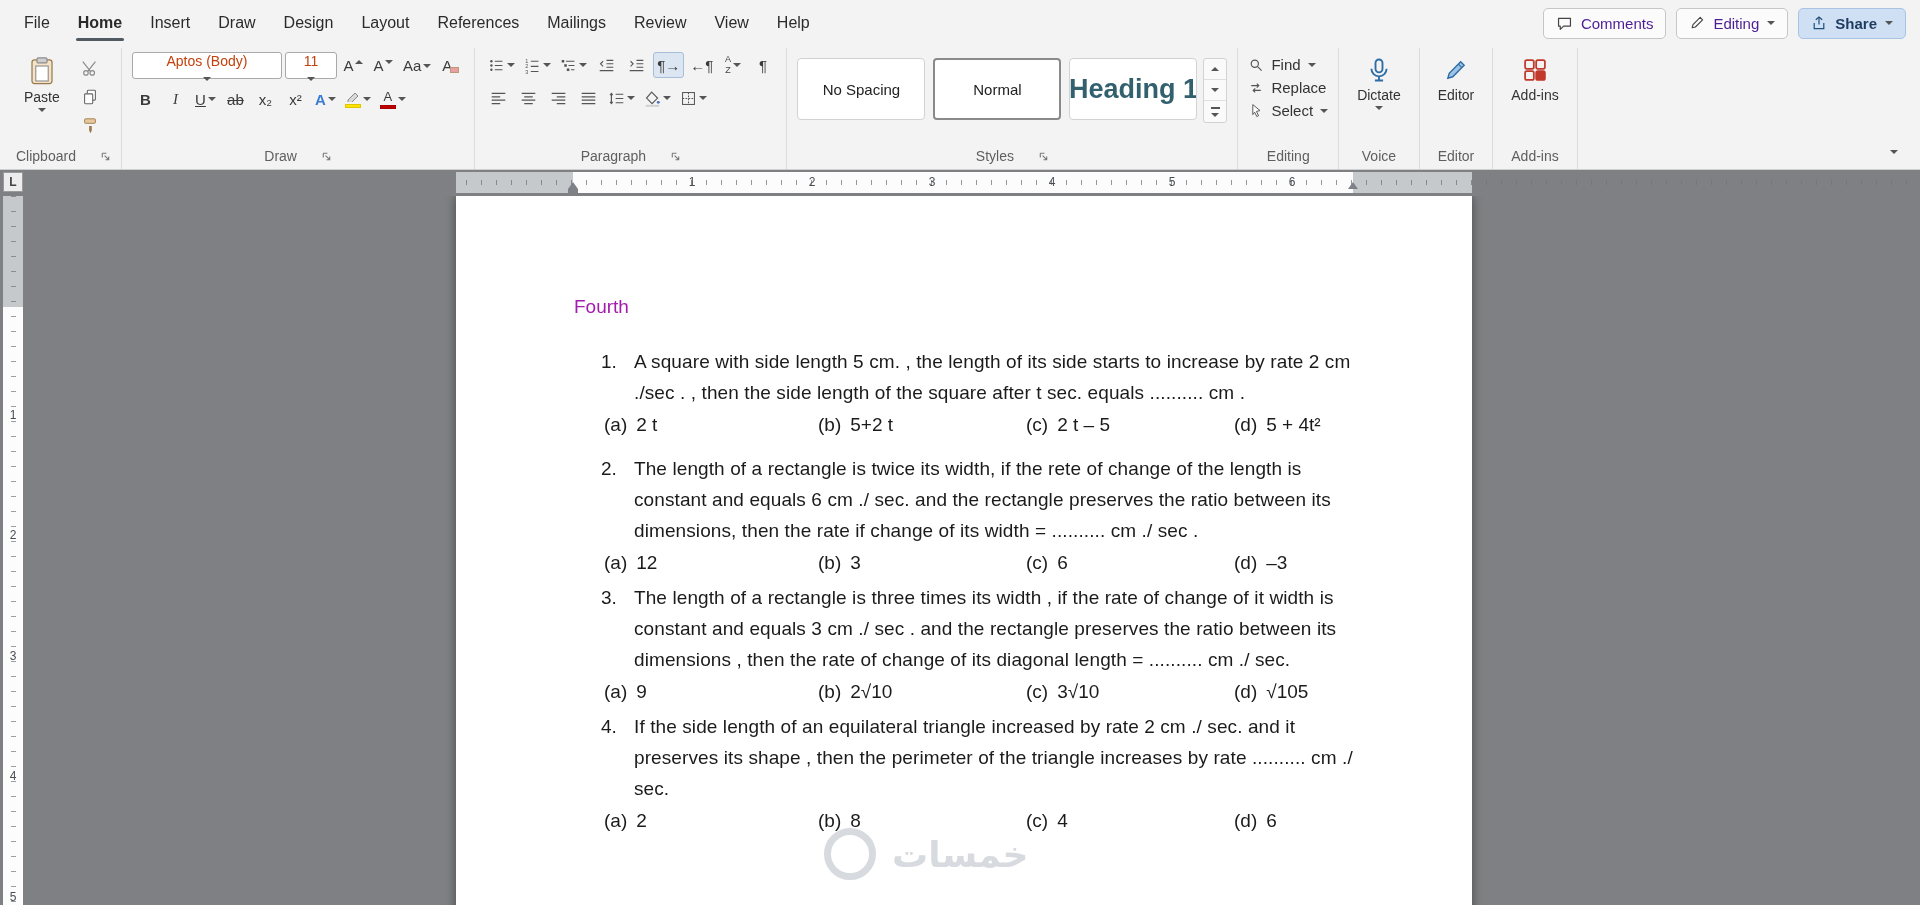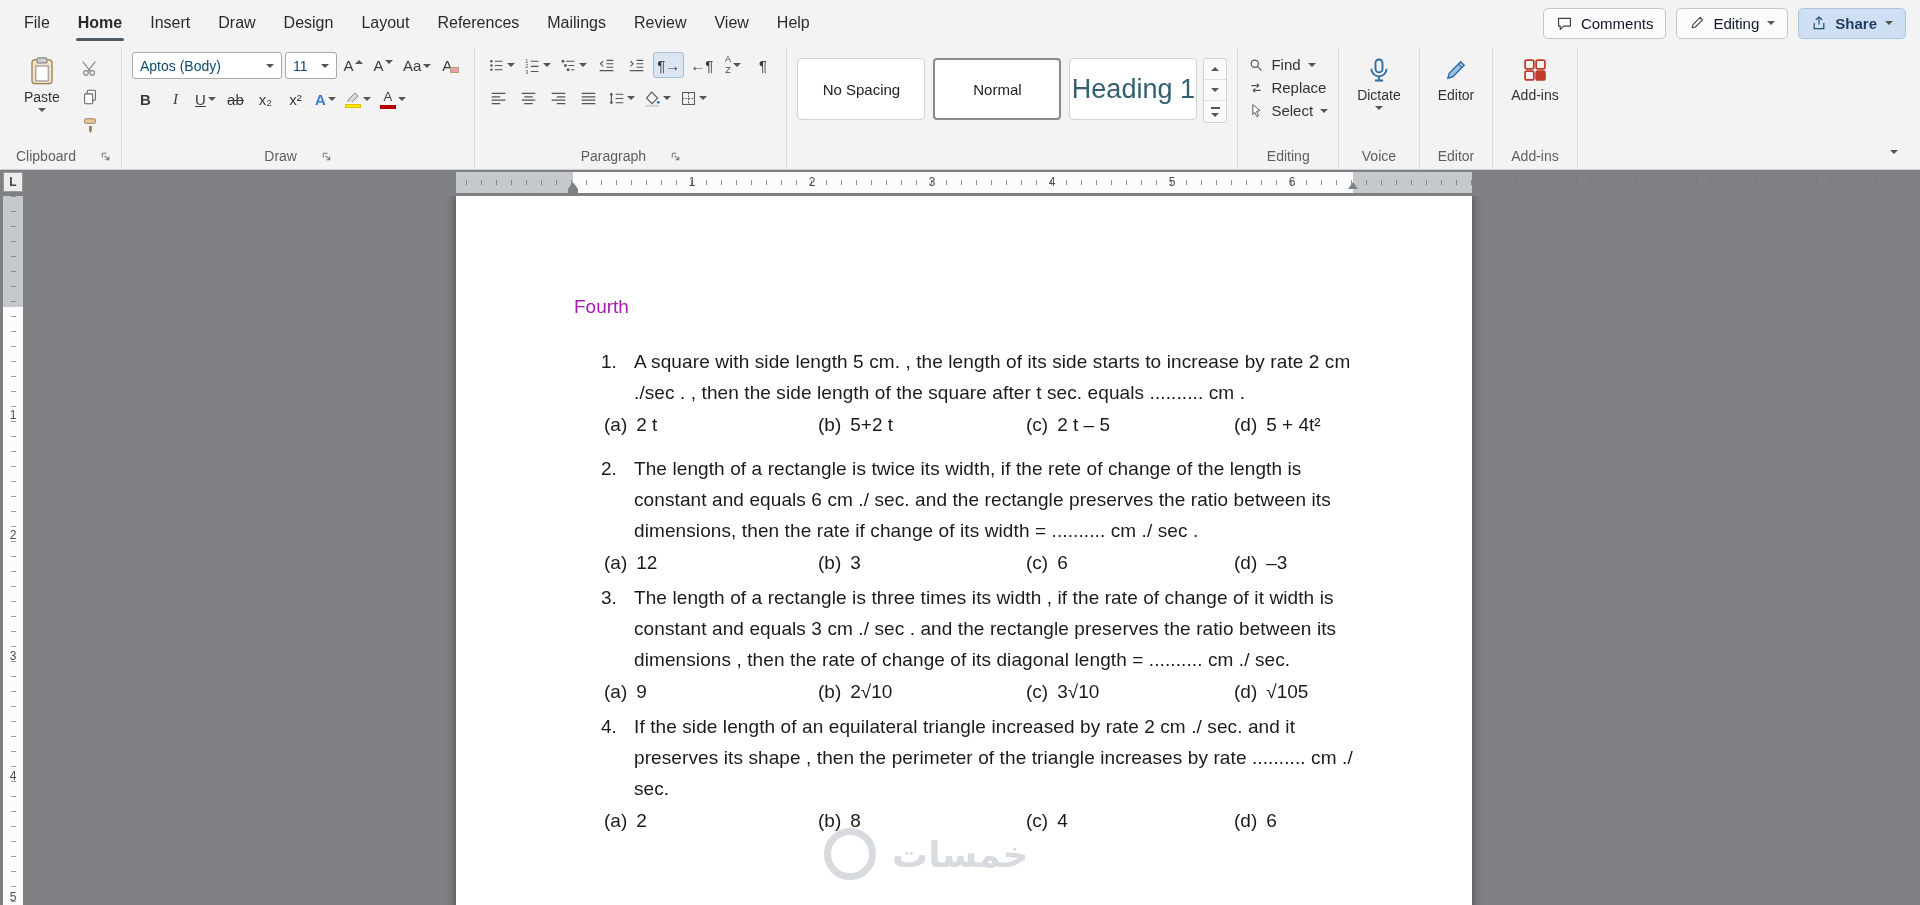--- a/index.html
+++ b/index.html
@@ -6,53 +6,53 @@
   html,body { width:1920px; height:905px; overflow:hidden; }
   body { font-family:"Liberation Sans", sans-serif; background:#7e8083; position:relative; }
 
   
   .topbar { height:46px; background:#f3f3f3; display:flex; align-items:center; padding:0 14px 0 10px; }
   .menu-items { display:flex; align-items:center; }
   .menu-item { font-size:16px; color:#2b2b2b; padding:0 14px; line-height:44px; position:relative; cursor:default; }
   .menu-item.active { font-weight:600; }
   .menu-item.active::after { content:""; position:absolute; left:12px; right:12px; bottom:4px; height:3px; border-radius:2px; background:#515a63; }
   .topbar-right { margin-left:auto; display:flex; align-items:center; gap:10px; }
-  .pillbtn { display:flex; align-items:center; gap:8px; border:1px solid #c6c6c6; background:#fbfbfb; border-radius:5px; padding:6px 12px; font-size:15px; color:#0f172a; }
+  .pillbtn { display:flex; align-items:center; gap:8px; border:1px solid #c6c6c6; background:#fbfbfb; border-radius:5px; padding:6px 12px; font-size:15px; color:#4c1d95; }
   .pillbtn.share { background:#cfe0f5; border-color:#a9c4e2; color:#1f3a5f; font-weight:600; }
   .cd { width:0; height:0; border-left:4px solid transparent; border-right:4px solid transparent; border-top:4px solid #555; }
   .cu { width:0; height:0; border-left:4px solid transparent; border-right:4px solid transparent; border-bottom:4px solid #555; }
 
   
   .ribbon { height:124px; background:#f3f3f3; border-bottom:1px solid #cfcfcf; display:flex; padding:2px 6px 0 6px; position:relative; }
   .group { border-right:1px solid #dcdcdc; padding:4px 10px 0 10px; display:flex; flex-direction:column; }
   .group:last-of-type { border-right:none; }
   .gc { flex:1; display:flex; align-items:flex-start; }
   .group-label { height:26px; font-size:14px; color:#5f5f5f; display:flex; align-items:center; justify-content:center; gap:24px; }
   .bigbtn { display:flex; flex-direction:column; align-items:center; gap:3px; padding:4px 8px; border-radius:4px; font-size:14px; color:#333; }
   .smallcol { display:flex; flex-direction:column; gap:5px; margin-left:8px; padding-top:4px; }
   .sbtn { width:28px; height:24px; display:flex; align-items:center; justify-content:center; border-radius:3px; }
   .tbtn { min-width:27px; height:26px; display:flex; align-items:center; justify-content:center; gap:2px; border-radius:3px; font-size:15px; color:#444; padding:0 3px; position:relative; }
   .tbtn.toggled { background:#dce6f2; border:1px solid #a8bdd6; }
   .ltr-glyph { font-size:15px; color:#3b3b3b; }
   .row { display:flex; align-items:center; gap:3px; }
   .fontrows, .pararows { display:flex; flex-direction:column; gap:7px; }
-  .combo { display:flex; align-items:center; justify-content:space-between; height:27px; border:1px solid #a9a9a9; background:#fff; border-radius:3px; padding:0 7px; font-size:14px; color:#0c4a6e; gap:8px; }
+  .combo { display:flex; align-items:center; justify-content:space-between; height:27px; border:1px solid #a9a9a9; background:#fff; border-radius:3px; padding:0 7px; font-size:14px; color:#c2410c; gap:8px;flex-direction:column; }
   .stacked { display:flex; flex-direction:column; align-items:center; line-height:1; gap:2px; }
   .colorbar { width:16px; height:4px; border:1px solid #00000022; }
   .u-underline { text-decoration:underline; }
   .strike { text-decoration:line-through; }
   .effects-a { color:#3a7bd5; font-weight:700; }
 
   
   .styles-wrap { display:flex; align-items:flex-start; gap:0; }
   .style-cards { display:flex; gap:8px; padding-top:6px; }
   .style-card { width:128px; height:62px; background:#fff; border:1px solid #d2d2d2; border-radius:4px; display:flex; align-items:center; justify-content:center; overflow:hidden; white-space:nowrap; }
   .style-card.selected { border:2px solid #8a8a8a; }
   .ss-normal { font-size:15px; color:#222; }
-  .ss-h1 { font-size:27px; color:#33606f; }
+  .ss-h1 { font-size:27px; color:#33606f;font-weight:bold; }
   .ss-h2 { font-size:23px; color:#33606f; }
   .gal-col { display:flex; flex-direction:column; margin-left:6px; margin-top:6px; border:1px solid #d2d2d2; border-radius:3px; background:#fafafa; }
   .gal-btn { width:22px; height:21px; display:flex; align-items:center; justify-content:center; border-bottom:1px solid #e0e0e0; }
   .gal-btn:last-child { border-bottom:none; }
   .morebar { width:9px; height:2px; background:#555; margin-bottom:2px; }
 
   .edit-rows { display:flex; flex-direction:column; gap:6px; padding-top:4px; font-size:15px; color:#333; }
   .edit-rows .row { gap:7px; }
   .collapse-btn { position:absolute; right:14px; bottom:8px; width:24px; height:18px; display:flex; align-items:center; justify-content:center; }
 
@@ -441,20 +441,29 @@
             <span class="cd"></span>
           </div>
         <div class="gal-btn">
             <span class="stacked">
               <span class="morebar"></span>
               <span class="cd"></span>
             </span>
           </div>
       </div>
     </div>
+    <div class="group-label">
+      <span>Styles</span>
+      <span>
+        <svg width="11" height="11" viewBox="0 0 12 12" stroke="#777" stroke-width="1.2" fill="none">
+            <path d="M2.5 2.5H7M2.5 2.5V7"></path>
+            <path d="M5 5l4.5 4.5M9.5 6v3.5H6"></path>
+          </svg>
+      </span>
+    </div>
   </div>
 
   <div class="group">
     <div class="gc">
       <div class="edit-rows">
         <div class="row">
           <span>
               <svg width="16" height="16" viewBox="0 0 20 20" fill="none" stroke="#555" stroke-width="1.5">
                 <circle cx="8.5" cy="8.5" r="4.5"></circle>
                 <path d="M12 12l5 5"></path>

